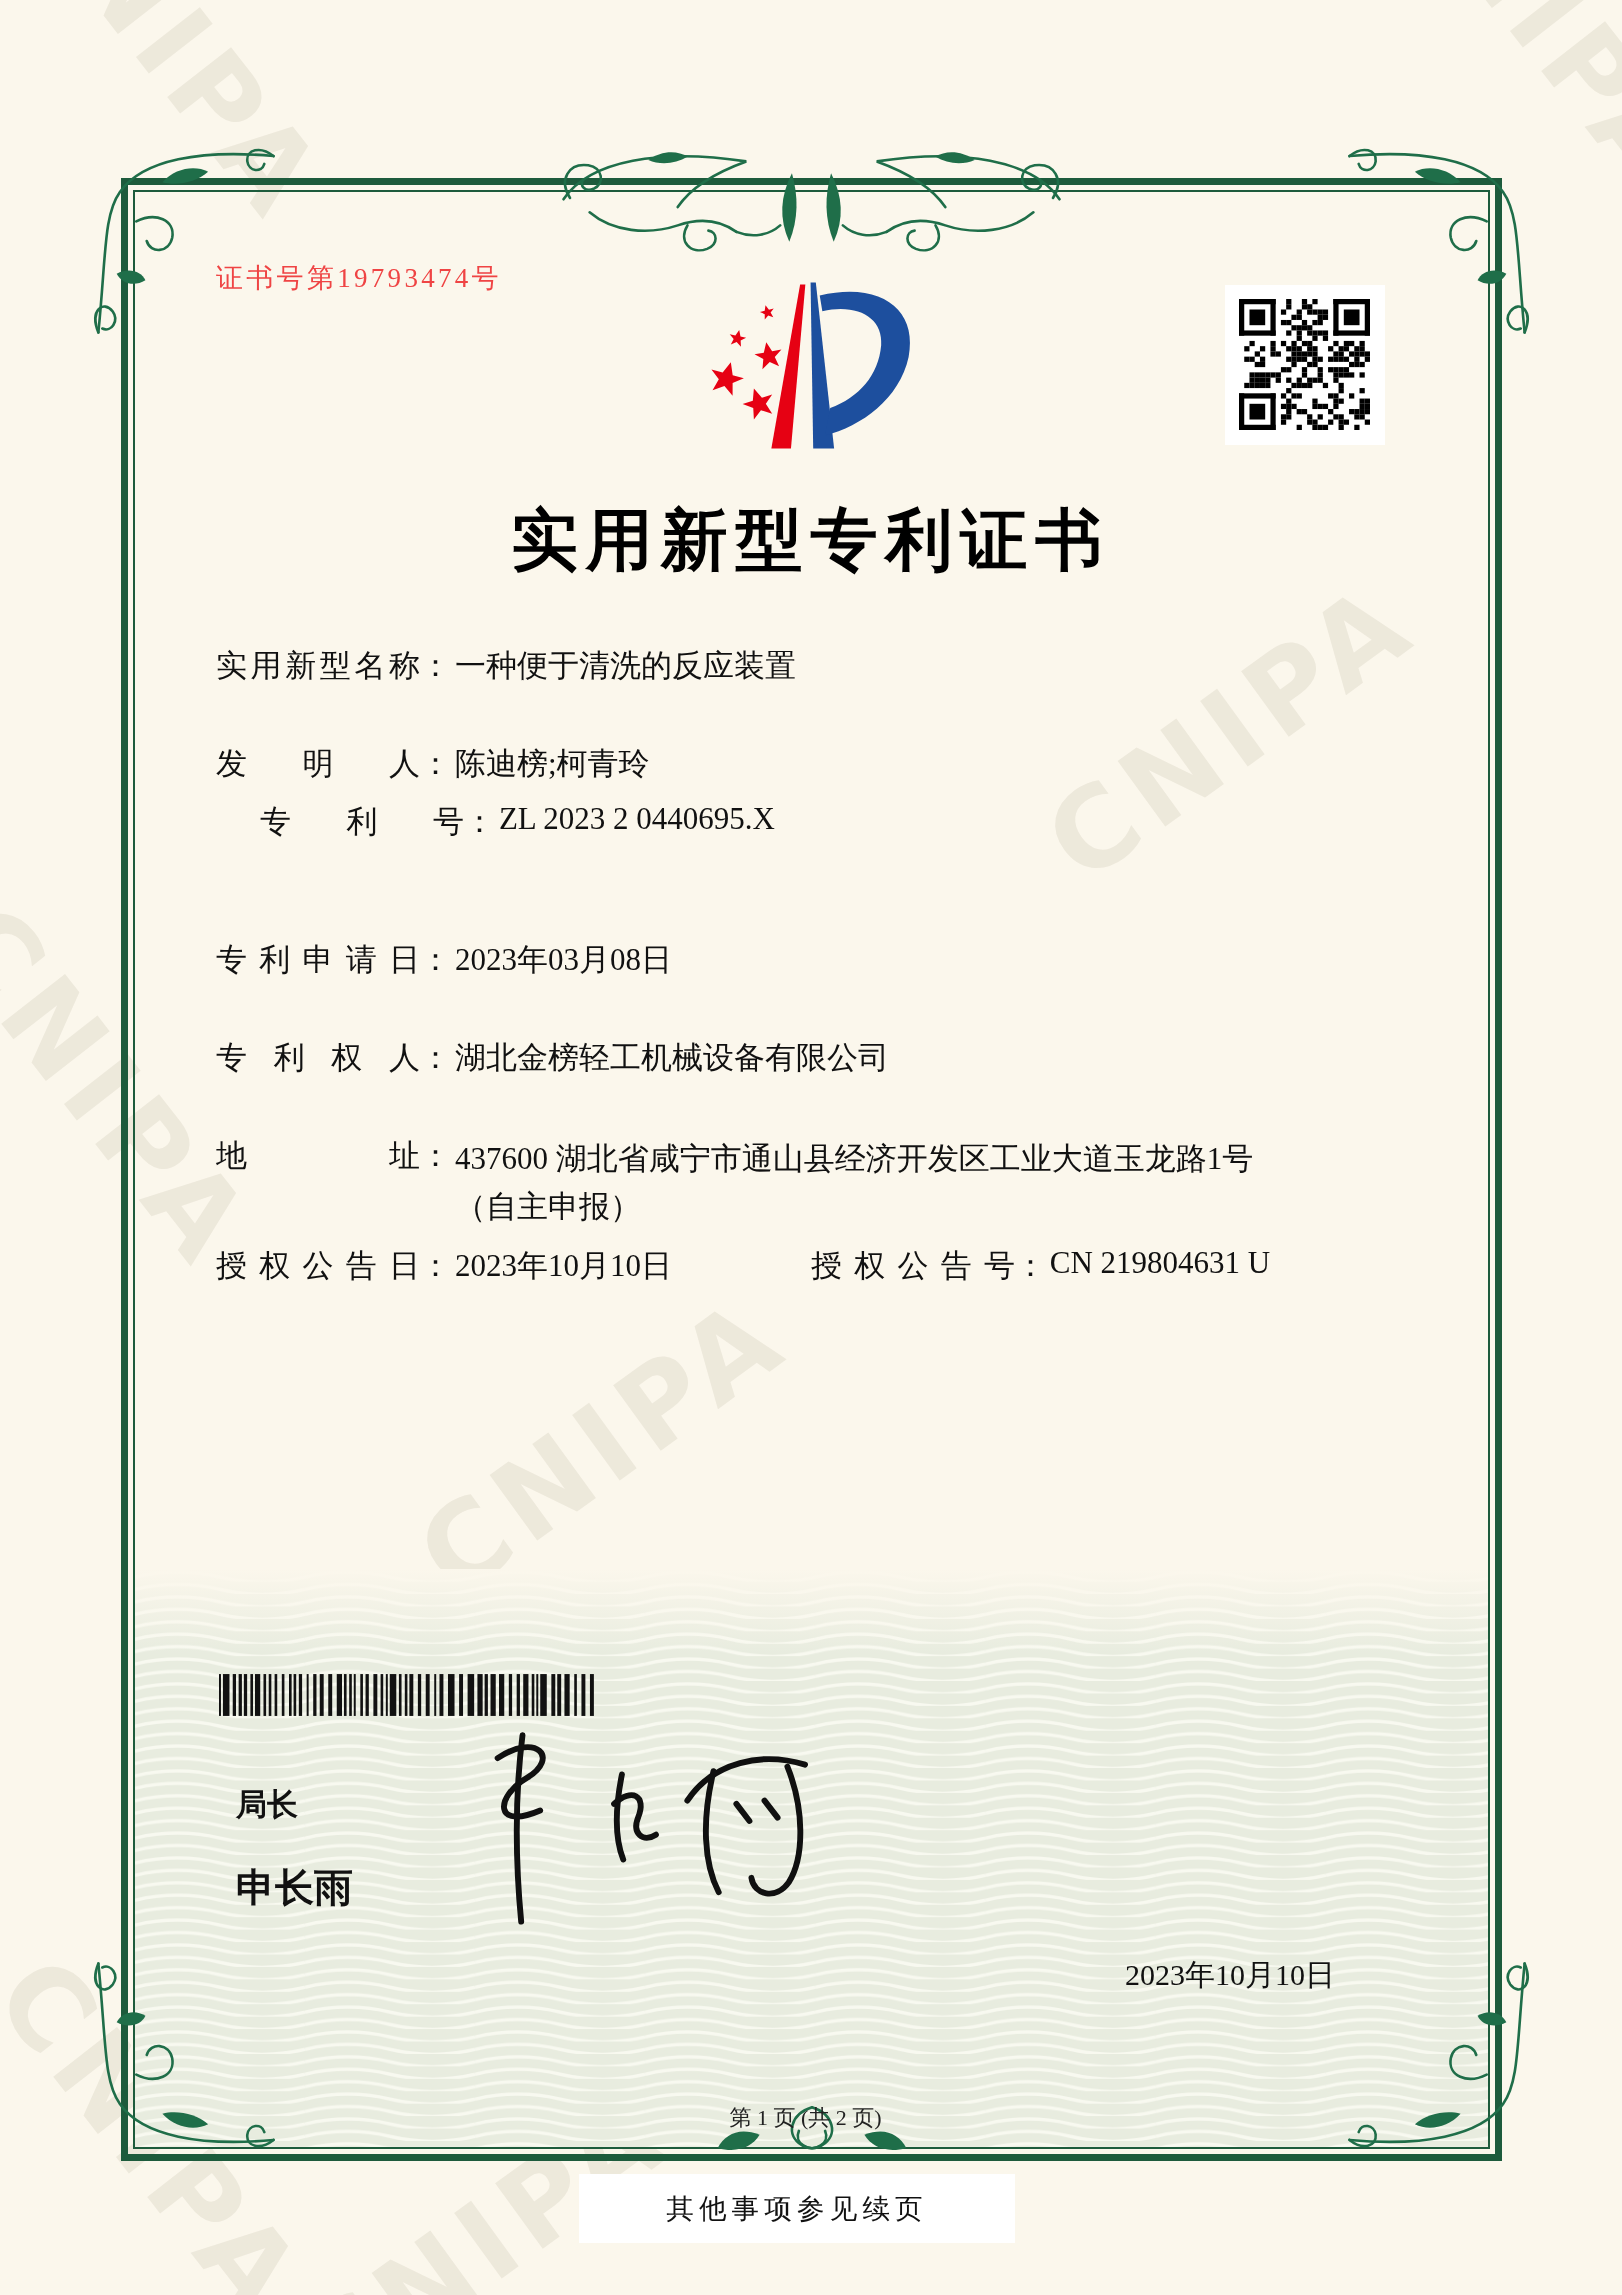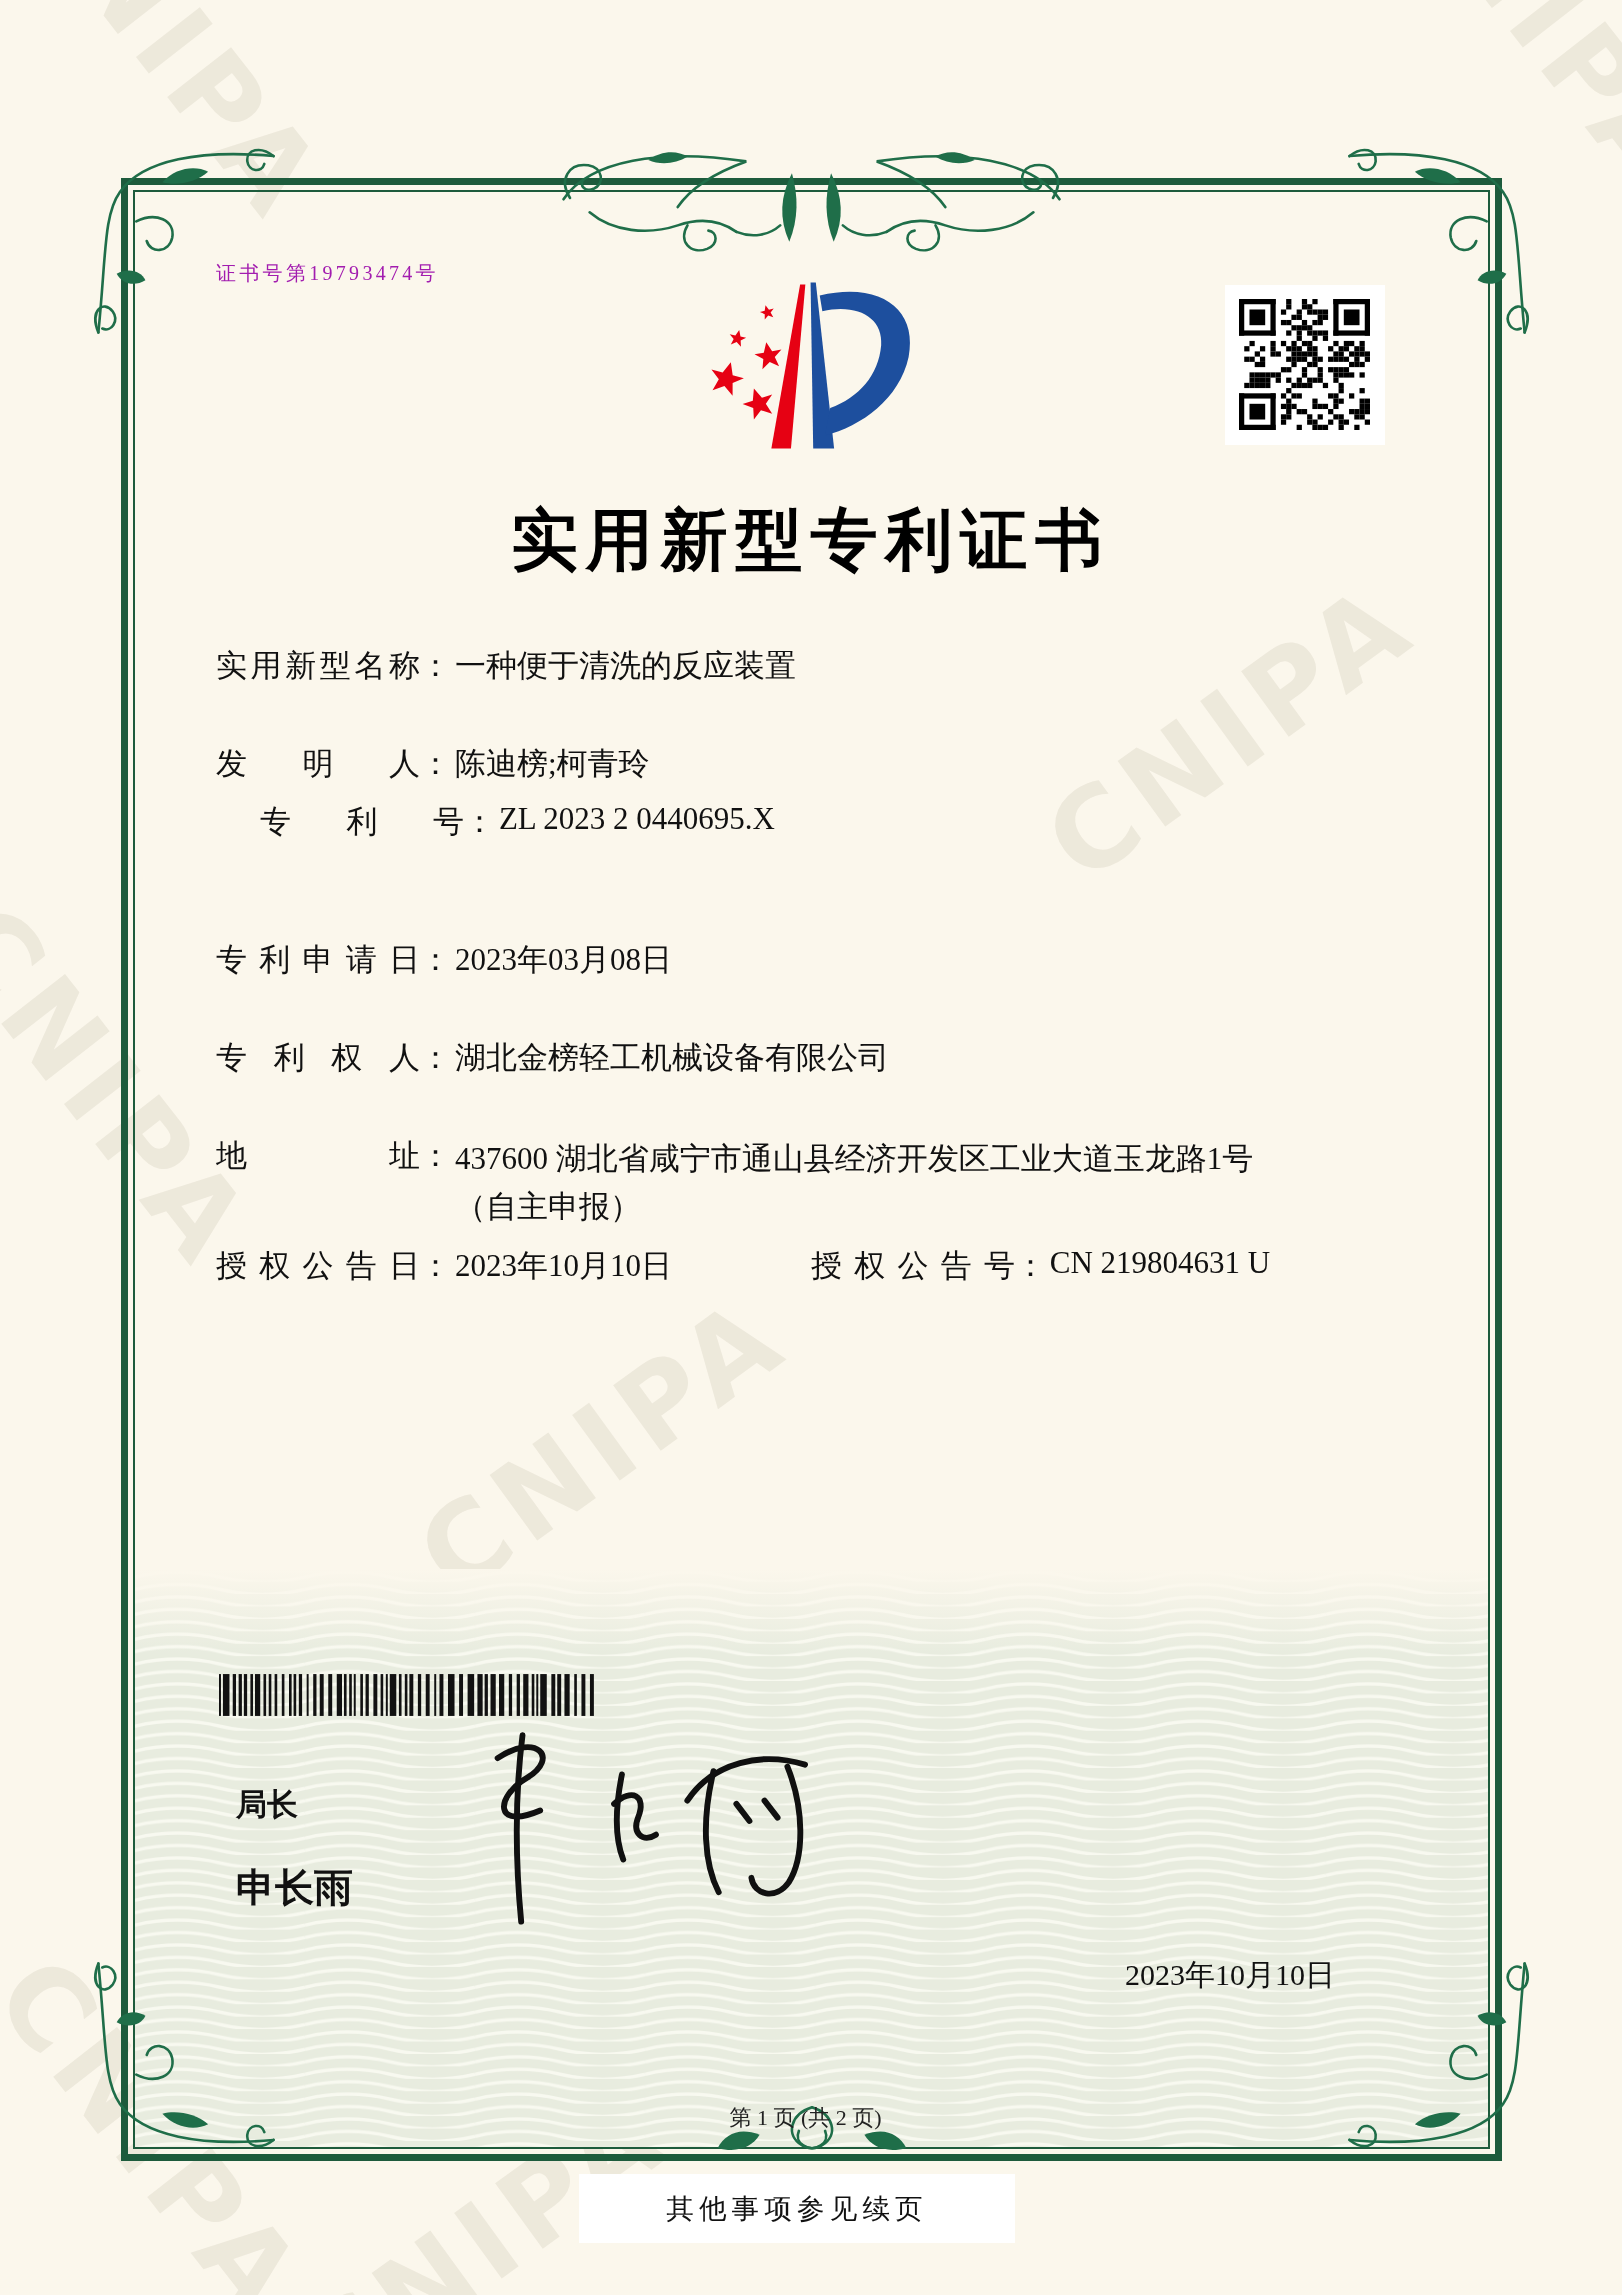--- a/index.html
+++ b/index.html
@@ -28,21 +28,21 @@
   .orn-tc{left:550px;top:134px;width:523px;height:124px;}
   .orn-corner{width:196px;height:196px;}
   .orn-tl{left:84px;top:143px;}
   .orn-tr{left:1343px;top:143px;transform:scaleX(-1);}
   .orn-bl{left:84px;top:1957px;transform:scaleY(-1);}
   .orn-br{left:1343px;top:1957px;transform:scale(-1,-1);}
   .orn-bc{left:681px;top:2094px;width:262px;height:79px;}
 
   
   .content{position:absolute;inset:0;z-index:4;}
-  .cert-no{position:absolute;left:216px;top:260px;font-size:20px;letter-spacing:3.3px;color:#a21caf;}
+  .cert-no{position:absolute;left:216px;top:260px;font-size:27px;letter-spacing:3.3px;color:#ef4444;}
   .logo{position:absolute;left:690px;top:255px;width:249px;height:217px;}
   .qr-box{position:absolute;left:1225px;top:285px;width:160px;height:160px;background:#ffffff;}
   .qr-box svg{position:absolute;left:14.4px;top:14.4px;}
   .doc-title{position:absolute;left:0;width:1621px;top:495px;text-align:center;
      font-size:67px;font-weight:900;letter-spacing:7.9px;color:#000;}
 
   .field-row{position:absolute;left:216px;font-size:31px;color:#111;white-space:nowrap;}
   .field-label{display:inline-block;width:204px;text-align:justify;text-align-last:justify;vertical-align:top;}
   .field-colon{display:inline-block;vertical-align:top;margin-right:3.9px;}
   .field-value{display:inline-block;vertical-align:top;}

